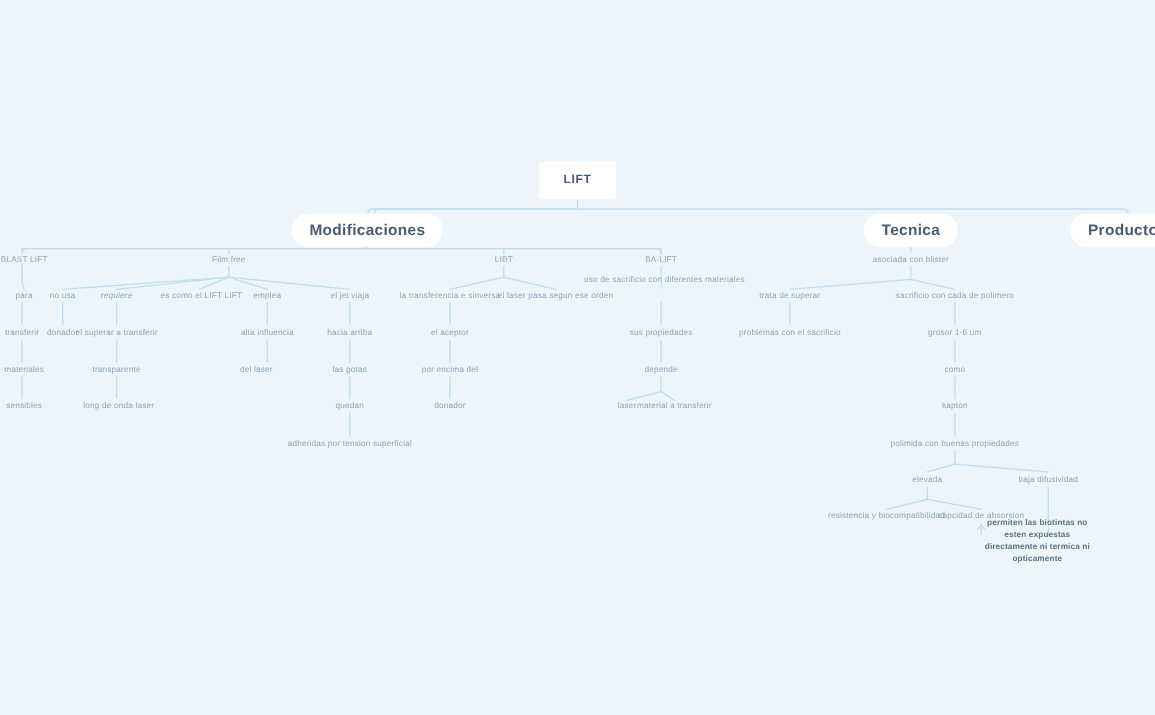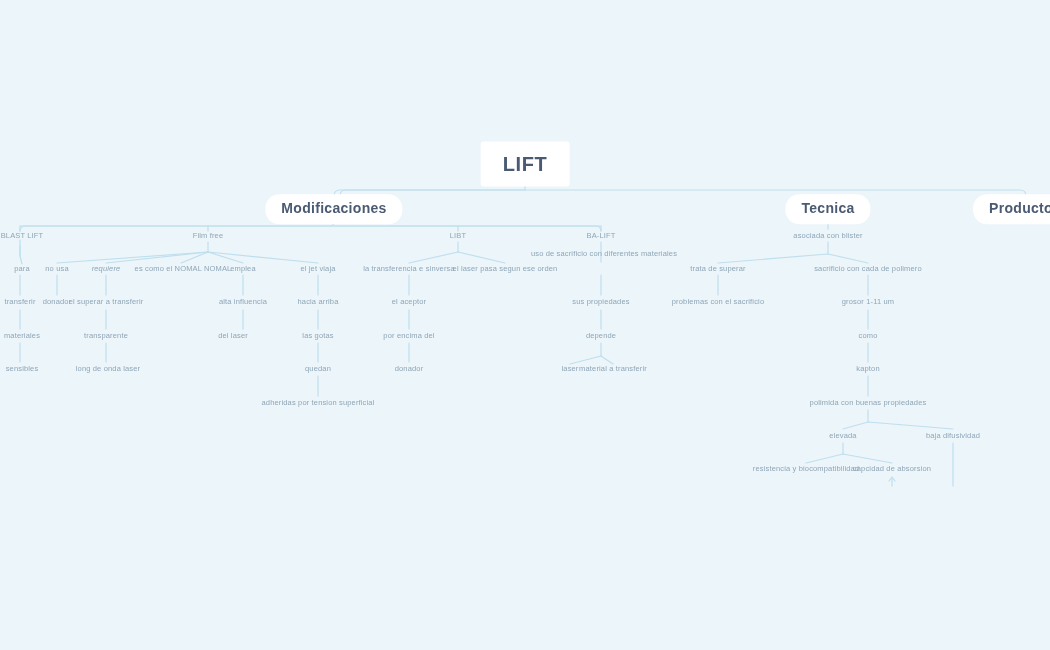--- a/index.html
+++ b/index.html
@@ -31,21 +31,21 @@
     transform: translate(-50%, -50%);
     white-space: nowrap;
     text-align: center;
     line-height: 1.25;
   }
   
   .node.root {
     background: #ffffff;
     color: #4a5a72;
     font-weight: bold;
-    font-size: 20px;
+    font-size: 11px;
     letter-spacing: 0.6px;
     padding: 10px 22px;
     border-radius: 3px;
   }
   
   .node.lvl1 {
     background: #ffffff;
     color: #4a5a72;
     font-weight: bold;
     font-size: 14px;
@@ -179,21 +179,21 @@
   <div class="node plain" style="left:22px; top:369px;">sensibles</div>
 
   <div class="node plain" style="left:57px; top:269px;">no usa</div>
   <div class="node plain" style="left:57px; top:302px;">donador</div>
 
   <div class="node plain" style="left:106px; top:269px;font-style:italic;">requiere</div>
   <div class="node plain" style="left:106px; top:302px;">el superar a transferir</div>
   <div class="node plain" style="left:106px; top:336px;">transparente</div>
   <div class="node plain" style="left:108px; top:369px;">long de onda laser</div>
 
-  <div class="node plain" style="left:183px; top:269px;">es como el NOMAL NOMAL</div>
+  <div class="node plain" style="left:183px; top:269px;">es como el LIFT LIFT</div>
 
   <div class="node plain" style="left:243px; top:269px;">emplea</div>
   <div class="node plain" style="left:243px; top:302px;">alta influencia</div>
   <div class="node plain" style="left:233px; top:336px;text-align:right;">del laser</div>
 
   <div class="node plain" style="left:318px; top:269px;">el jet viaja</div>
   <div class="node plain" style="left:318px; top:302px;">hacia arriba</div>
   <div class="node plain" style="left:318px; top:336px;">las gotas</div>
   <div class="node plain" style="left:318px; top:369px;">quedan</div>
   <div class="node plain" style="left:318px; top:403px;">adheridas por tension superficial</div>
@@ -210,25 +210,27 @@
   <div class="node plain" style="left:601px; top:336px;">depende</div>
   <div class="node plain" style="left:570px; top:369px;">laser</div>
   <div class="node plain" style="left:613px; top:369px;">material a transferir</div>
 
   <div class="node plain" style="left:828px; top:236px;">asociada con blister</div>
 
   <div class="node plain" style="left:718px; top:269px;">trata de superar</div>
   <div class="node plain" style="left:718px; top:302px;">problemas con el sacrificio</div>
 
   <div class="node plain" style="left:868px; top:269px;">sacrificio con cada de polimero</div>
-  <div class="node plain" style="left:868px; top:302px;">grosor 1-11 um</div>
+  <div class="node plain" style="left:868px; top:302px;">grosor 1-6 um</div>
   <div class="node plain" style="left:868px; top:336px;">como</div>
   <div class="node plain" style="left:868px; top:369px;">kapton</div>
   <div class="node plain" style="left:868px; top:403px;">polimida con buenas propiedades</div>
 
   <div class="node plain" style="left:843px; top:436px;">elevada</div>
   <div class="node plain" style="left:806px; top:469px;">resistencia y biocompatibilidad</div>
   <div class="node plain" style="left:892px; top:469px;">capcidad de absorsion</div>
 
   <div class="node plain" style="left:953px; top:436px;">baja difusividad</div>
 
+  <div class="node plain emphasis multiline" style="left:943px; top:492px;">permiten las biotintas no esten expuestas
+directamente ni termica ni opticamente</div>
 
 </div>
 
 </body></html>

